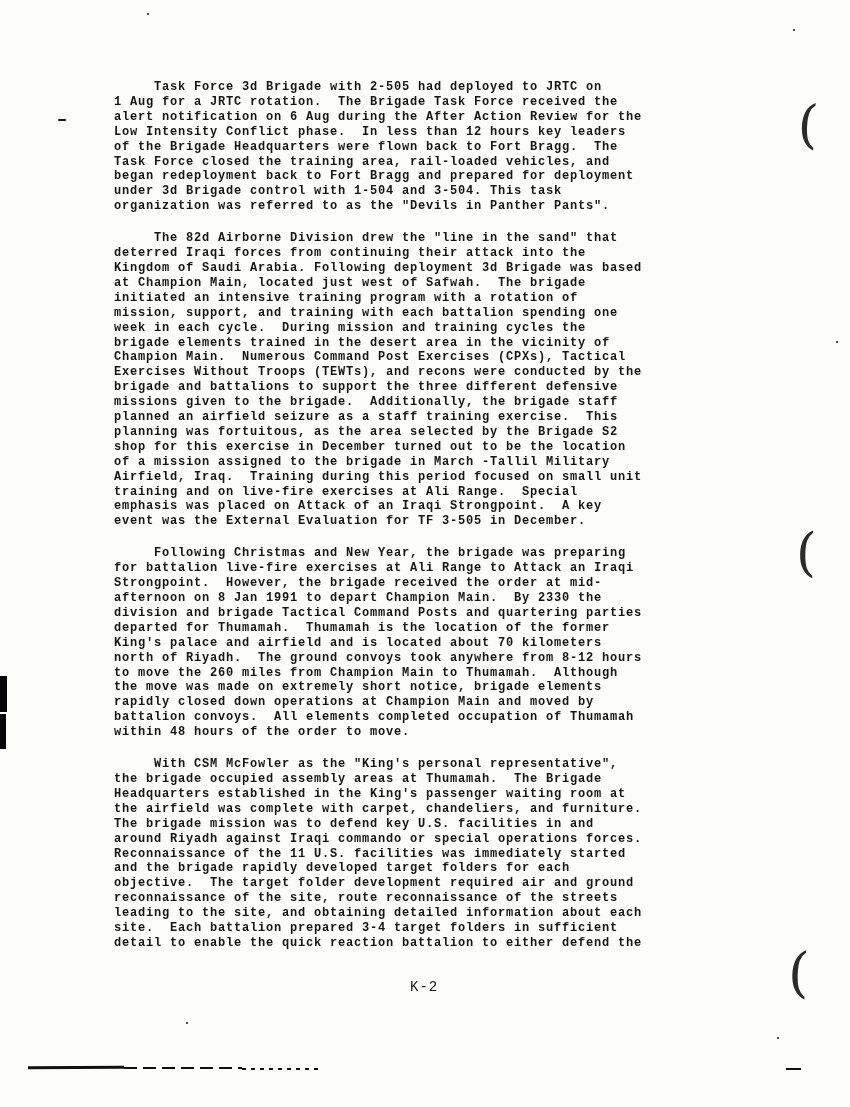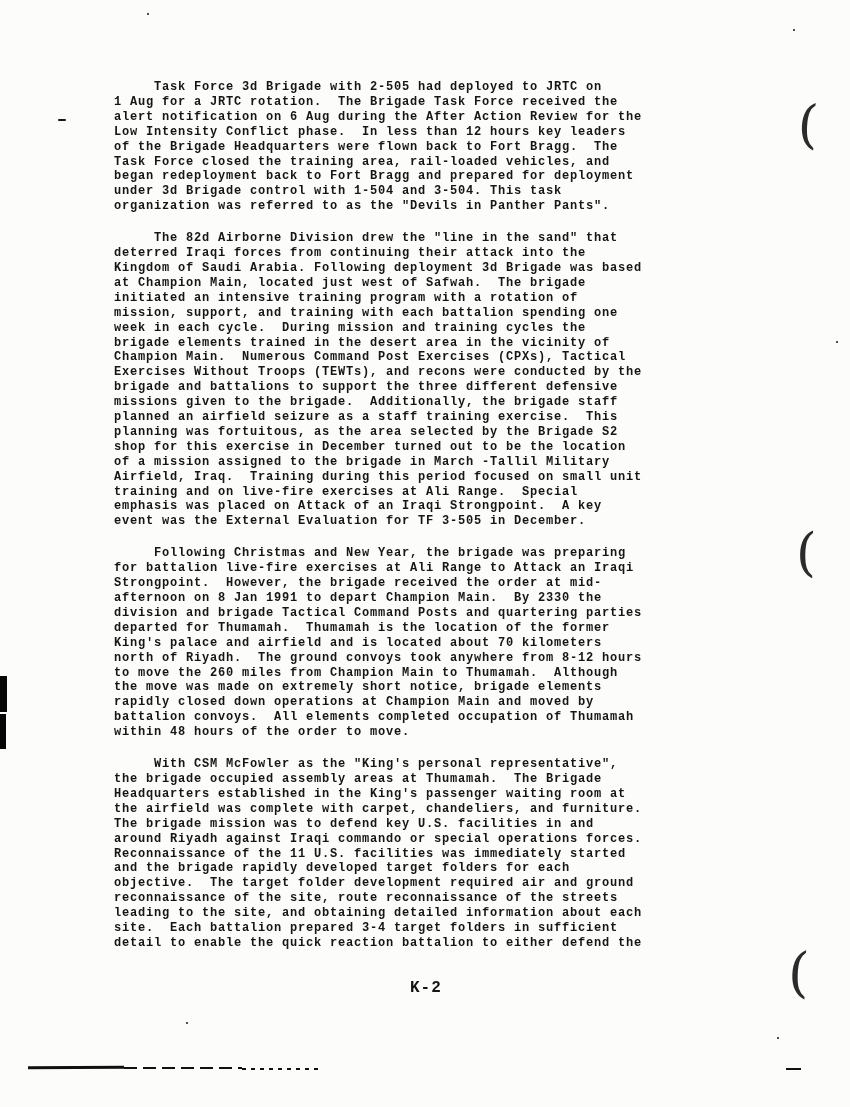--- a/index.html
+++ b/index.html
@@ -26,22 +26,22 @@
   }
   .para {
     white-space:pre;
     margin-bottom:17px;
   }
   .footer-page-number {
     position:absolute;
     left:410px; top:979px;
     color:#151515;
     font-family:"Liberation Mono", monospace;
-    font-weight:700;
-    font-size:16px;
+    font-weight:400;
+    font-size:14px;
     letter-spacing:1px;
   }
   
   .pen-mark {
     position:absolute;
     color:#2b2b2b;
     font-family:"DejaVu Serif", serif;
     font-weight:400;
     line-height:1;
     user-select:none;

